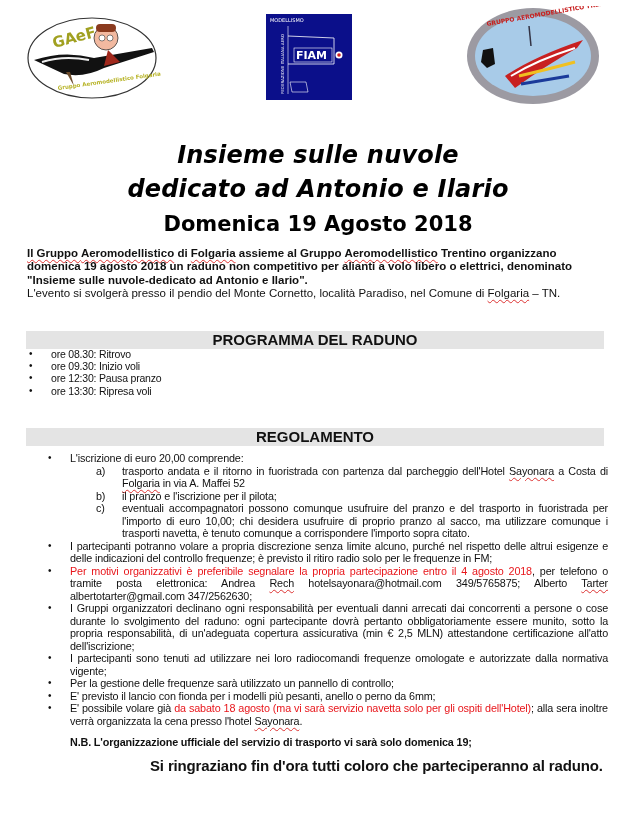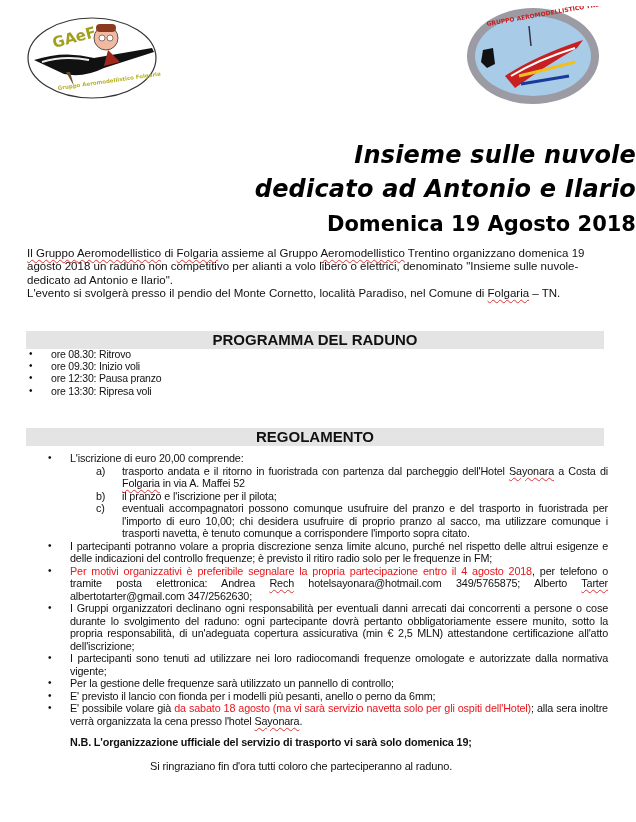--- a/index.html
+++ b/index.html
@@ -7,44 +7,44 @@
     body { position: relative; font-family: "Liberation Sans", sans-serif; color: #111; }
 
     .logos { position: absolute; top: 0; left: 0; width: 636px; height: 110px; }
     .logo { position: absolute; }
 
     
     .logo-gaef { left: 24px; top: 10px; width: 140px; height: 90px; }
     .logo-fiam { left: 266px; top: 14px; width: 86px; height: 86px; background: #0b0f8a; }
     .logo-trentino { left: 465px; top: 6px; width: 136px; height: 100px; }
 
-    .title-block { position: absolute; top: 138px; left: 0; width: 636px; text-align: right; }
+    .title-block { position: absolute; top: 138px; left: 0; width: 636px; text-align: center; }
     .title-line { font-family: "DejaVu Sans", sans-serif; font-weight: bold; font-style: italic; font-size: 24px; line-height: 34px; letter-spacing: 0.2px; color: #000; }
     .date-line { font-family: "DejaVu Sans", sans-serif; font-weight: bold; font-size: 21px; line-height: 32px; color: #000; margin-top: 2px; }
 
     .intro { position: absolute; top: 247px; left: 27px; width: 580px; font-size: 11.5px; line-height: 13.3px; }
-    .intro b { font-weight: normal; }
+    .intro b { font-weight: bold; }
     .spell { text-decoration: underline wavy #d33; text-decoration-thickness: 1px; text-underline-offset: 2px; }
 
     .section-bar { position: absolute; left: 26px; width: 578px; height: 18px; background: #e4e4e4; text-align: center; font-weight: bold; font-size: 15px; line-height: 18px; color: #111; }
     .bar-programma { top: 331px; }
     .bar-regolamento { top: 428px; }
 
     .prog-list { position: absolute; top: 348px; left: 26px; width: 560px; list-style: none; font-size: 10.5px; line-height: 12.2px; letter-spacing: -0.2px; }
     .prog-list li { position: relative; padding-left: 25px; }
     .prog-list li::before { content: "•"; position: absolute; left: 3px; top: 0; font-size: 10px; }
 
     .rules { position: absolute; top: 452px; left: 26px; width: 582px; font-size: 10.8px; line-height: 12.5px; letter-spacing: -0.15px; }
     .rule { position: relative; padding-left: 44px; text-align: justify; }
     .rule::before { content: "•"; position: absolute; left: 22px; top: 0; font-size: 10px; }
     .sub { position: relative; padding-left: 96px; text-align: justify; }
     .sub .lbl { position: absolute; left: 70px; top: 0; }
     .red { color: #e8161b; }
     .nb { padding-left: 44px; font-weight: bold; margin-top: 9px; font-size: 10.8px; }
-    .thanks { padding-left: 124px; font-weight: normal; margin-top: 11px; font-size: 11px; }
+    .thanks { padding-left: 124px; font-weight: bold; margin-top: 11px; font-size: 15px; }
   </style>
 </head>
 <body>
 
 <div class="logos">
 
   <div class="logo logo-gaef">
     <svg width="140" height="90" viewBox="0 0 140 90">
       <ellipse cx="68" cy="48" rx="64" ry="40" fill="#fff" stroke="#333" stroke-width="1.2"></ellipse>
       <path d="M10 50 Q40 40 70 48 L128 38 L130 42 L80 58 Q60 68 40 64 Z" fill="#111"></path>
@@ -53,20 +53,34 @@
       <rect x="72" y="14" width="20" height="8" rx="4" fill="#8a3a1e"></rect>
       <circle cx="78" cy="28" r="3" fill="#fff" stroke="#333" stroke-width="0.6"></circle>
       <circle cx="86" cy="28" r="3" fill="#fff" stroke="#333" stroke-width="0.6"></circle>
       <path d="M84 40 L96 52 L80 56 Z" fill="#a0281c"></path>
       <path d="M42 62 L50 76 L46 62 Z" fill="#6b4a2a"></path>
       <text x="30" y="38" font-family="DejaVu Sans, sans-serif" font-weight="bold" font-size="15" fill="#a0a020" transform="rotate(-15 30 38)">GAeF</text>
       <text x="34" y="80" font-family="DejaVu Sans, sans-serif" font-weight="bold" font-size="5.5" fill="#b8b428" transform="rotate(-8 34 80)">Gruppo Aeromodellistico Folgaria</text>
     </svg>
   </div>
 
+  <div class="logo logo-fiam">
+    <svg width="86" height="86" viewBox="0 0 86 86">
+      <rect width="86" height="86" fill="#0b0f8a"></rect>
+      <text x="4" y="8" font-family="DejaVu Sans, sans-serif" font-size="5" fill="#fff">MODELLISMO</text>
+      <line x1="22" y1="12" x2="22" y2="80" stroke="#fff" stroke-width="0.6"></line>
+      <path d="M22 22 L68 24 L68 50 L22 50" fill="none" stroke="#fff" stroke-width="0.8"></path>
+      <rect x="28" y="34" width="38" height="14" fill="#0b0f8a" stroke="#fff" stroke-width="0.6"></rect>
+      <text x="30" y="45" font-family="DejaVu Sans, sans-serif" font-weight="bold" font-size="11" fill="#fff">FIAM</text>
+      <circle cx="73" cy="41" r="3.5" fill="#fff"></circle>
+      <circle cx="73" cy="41" r="1.8" fill="#d02020"></circle>
+      <path d="M24 68 L40 68 L42 78 L26 78 Z" fill="none" stroke="#fff" stroke-width="0.6"></path>
+      <text x="18" y="80" font-family="DejaVu Sans, sans-serif" font-size="4" fill="#fff" transform="rotate(-90 18 80)">FEDERAZIONE ITALIANA AERO</text>
+    </svg>
+  </div>
 
   <div class="logo logo-trentino">
     <svg width="136" height="100" viewBox="0 0 136 100">
       <ellipse cx="68" cy="50" rx="66" ry="48" fill="#9c9aa2"></ellipse>
       <ellipse cx="68" cy="50" rx="58" ry="40" fill="#a8cbe8"></ellipse>
       <path d="M40 70 Q70 50 118 34 L112 42 Q80 60 50 82 Z" fill="#c82020"></path>
       <path d="M46 70 Q72 54 110 42" stroke="#fff" stroke-width="2" fill="none"></path>
       <path d="M54 70 Q80 64 110 56" stroke="#f0c020" stroke-width="3" fill="none"></path>
       <path d="M56 78 Q80 74 104 70" stroke="#1a3a9a" stroke-width="3" fill="none"></path>
       <path d="M18 44 L28 42 L30 58 L22 62 L16 56 Z" fill="#111"></path>

